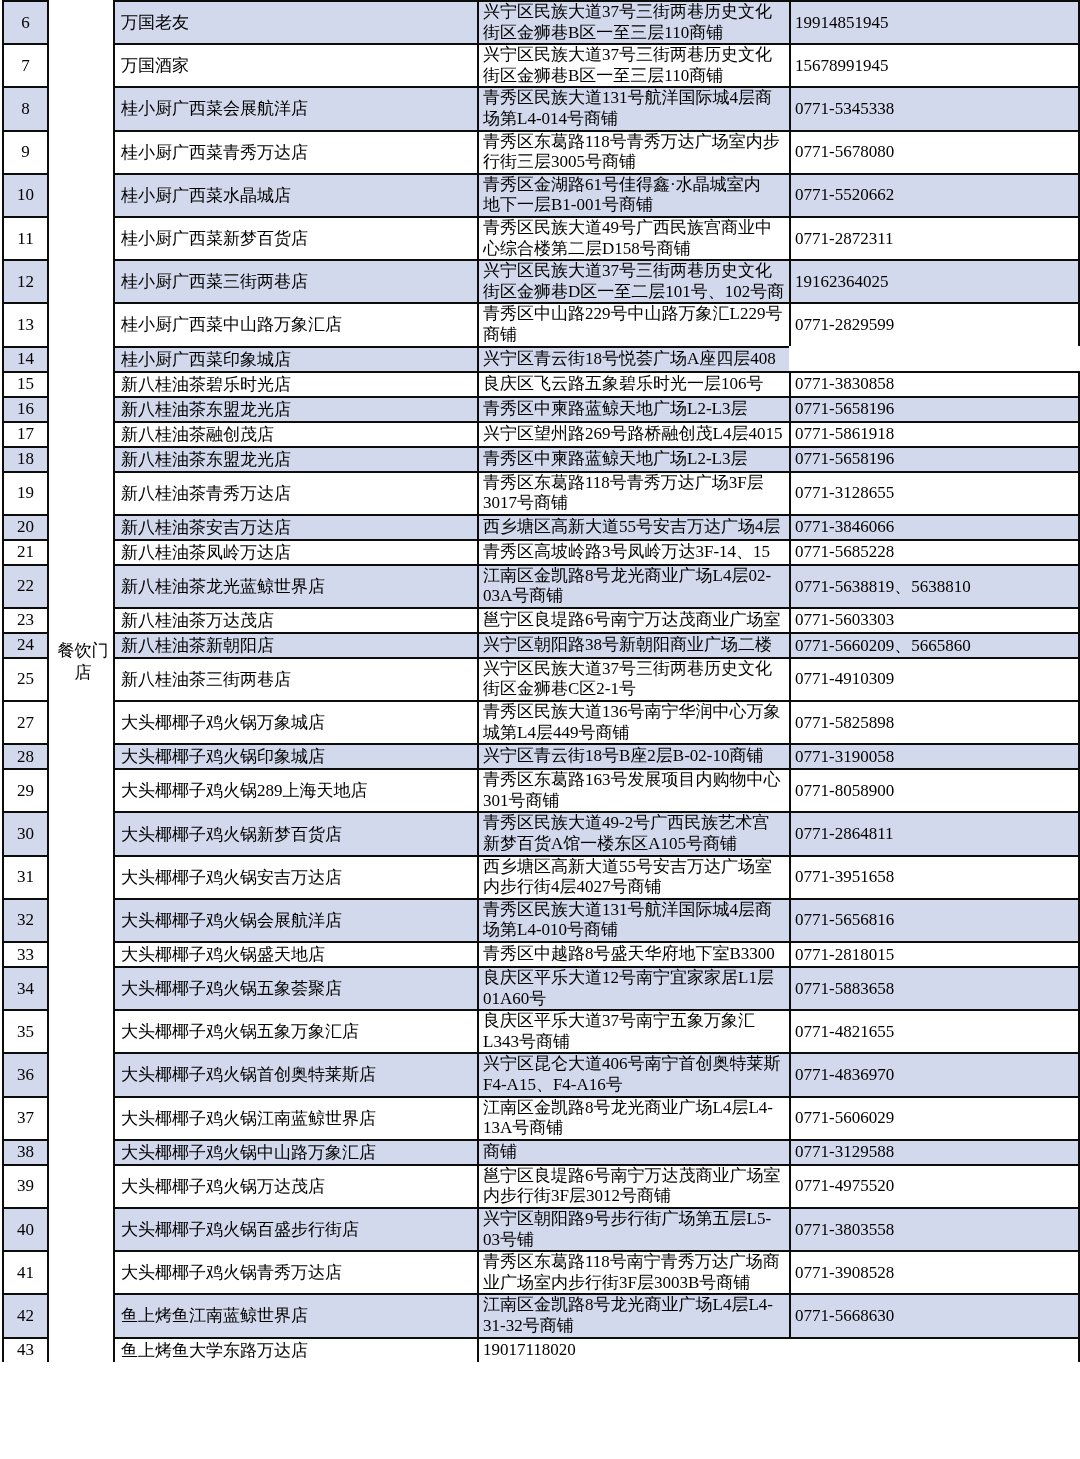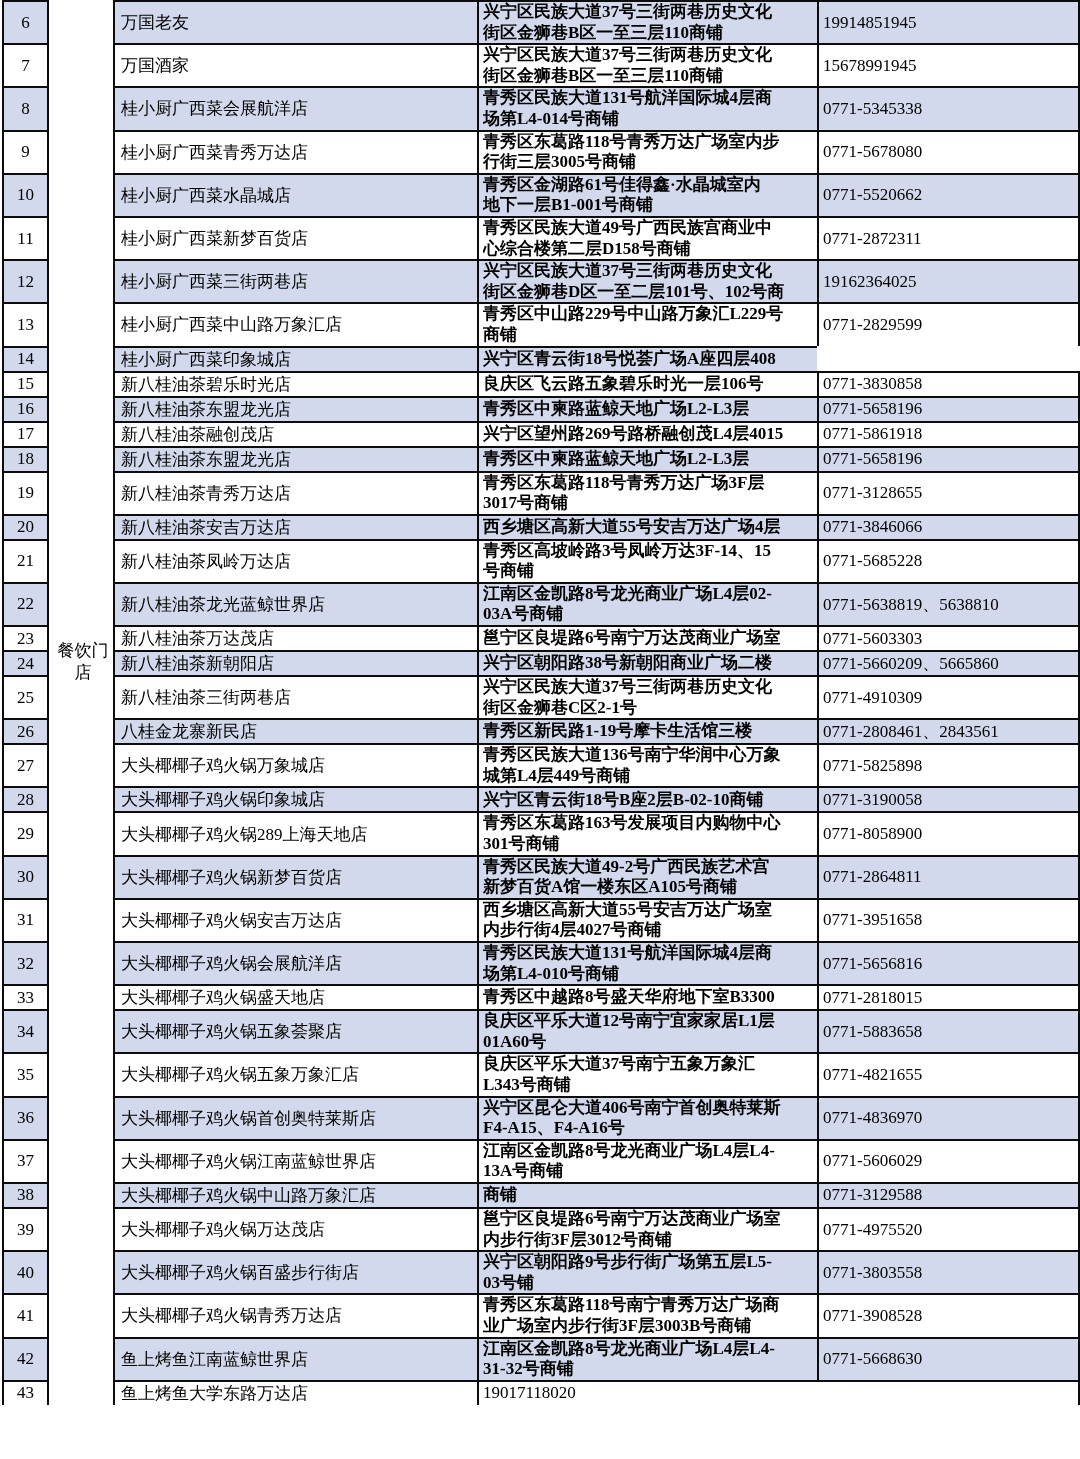--- a/index.html
+++ b/index.html
@@ -14,22 +14,22 @@
   .num{
     width:47px;border-left:2px solid #0c0c0c;border-right:2px solid #0c0c0c;
     display:flex;align-items:center;justify-content:center;font-size:17px;
   }
   .gap{width:64px;background:#fff;border:none;}
   .name{
     width:364px;border-left:2px solid #0c0c0c;display:flex;align-items:center;
     padding-left:6px;font-size:17px;white-space:nowrap;overflow:hidden;
   }
   .addr{
-    width:340px;border-left:2px solid #0c0c0c;padding:0 2px 0 4px;font-size:17px;
-    display:flex;flex-direction:column;justify-content:center;overflow:hidden;font-weight:bold;
+    width:312px;border-left:2px solid #0c0c0c;padding:0 2px 0 4px;font-size:17px;
+    display:flex;flex-direction:column;justify-content:center;overflow:hidden;
   }
   .addr .line{line-height:20.6px;height:20.6px;white-space:nowrap;overflow:hidden;}
   .phone{
     flex:1;border-left:2px solid #0c0c0c;border-right:2px solid #0c0c0c;
     display:flex;align-items:center;padding-left:4px;font-size:17px;
     white-space:nowrap;overflow:hidden;
   }
   .row.shaded .num,.row.shaded .name,.row.shaded .addr,.row.shaded .phone{background:#d3d9ec;}
   
   .cat-col{position:absolute;left:49px;top:12px;width:68px;height:1459px;pointer-events:none;}
@@ -201,21 +201,20 @@
         </div>
     <div class="cell phone">0771-3846066</div>
   </div>
 
   <div class="row">
     <div class="cell num">21</div>
     <div class="cell gap"></div>
     <div class="cell name">新八桂油茶凤岭万达店</div>
     <div class="cell addr">
           <div class="line">青秀区高坡岭路3号凤岭万达3F-14、15</div>
-          <div class="line">号商铺</div>
         </div>
     <div class="cell phone">0771-5685228</div>
   </div>
 
   <div class="row shaded">
     <div class="cell num">22</div>
     <div class="cell gap"></div>
     <div class="cell name">新八桂油茶龙光蓝鲸世界店</div>
     <div class="cell addr">
           <div class="line">江南区金凯路8号龙光商业广场L4层02-</div>
@@ -248,29 +247,20 @@
     <div class="cell num">25</div>
     <div class="cell gap"></div>
     <div class="cell name">新八桂油茶三街两巷店</div>
     <div class="cell addr">
           <div class="line">兴宁区民族大道37号三街两巷历史文化</div>
           <div class="line">街区金狮巷C区2-1号</div>
         </div>
     <div class="cell phone">0771-4910309</div>
   </div>
 
-  <div class="row shaded">
-    <div class="cell num">26</div>
-    <div class="cell gap"></div>
-    <div class="cell name">八桂金龙寨新民店</div>
-    <div class="cell addr">
-          <div class="line">青秀区新民路1-19号摩卡生活馆三楼</div>
-        </div>
-    <div class="cell phone">0771-2808461、2843561</div>
-  </div>
 
   <div class="row">
     <div class="cell num">27</div>
     <div class="cell gap"></div>
     <div class="cell name">大头椰椰子鸡火锅万象城店</div>
     <div class="cell addr">
           <div class="line">青秀区民族大道136号南宁华润中心万象</div>
           <div class="line">城第L4层449号商铺</div>
         </div>
     <div class="cell phone">0771-5825898</div>

